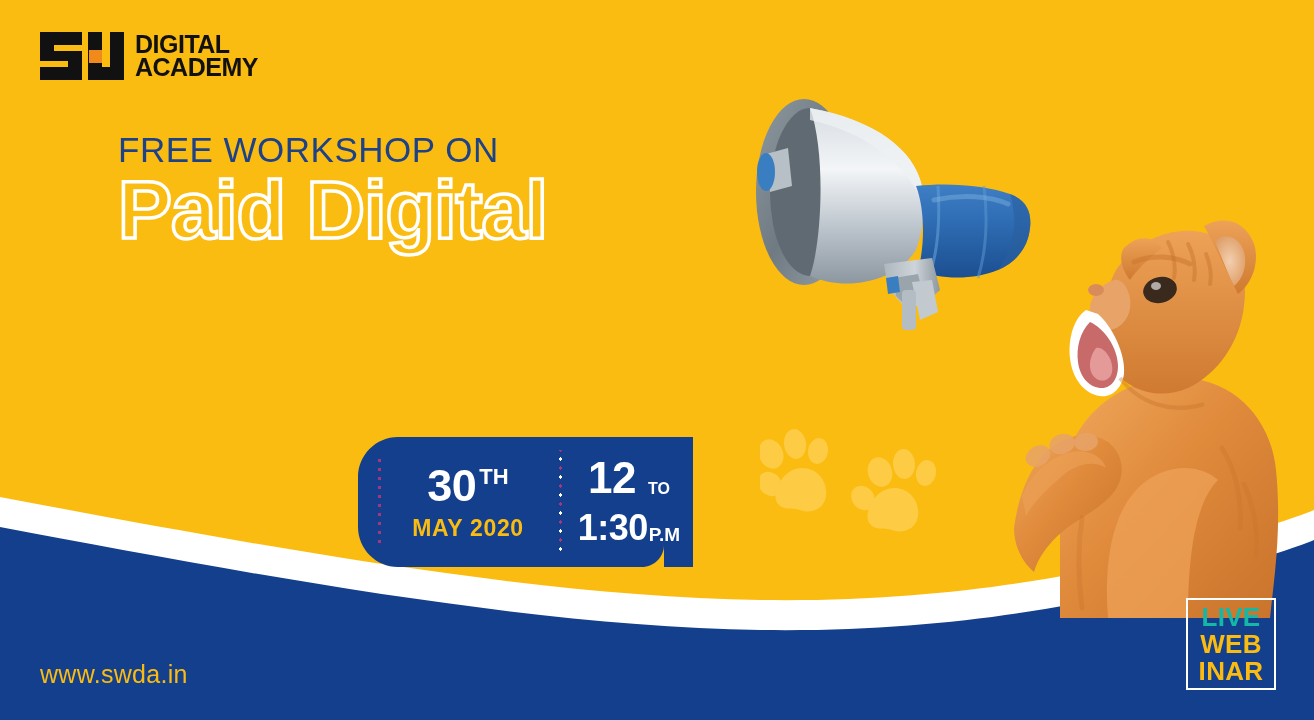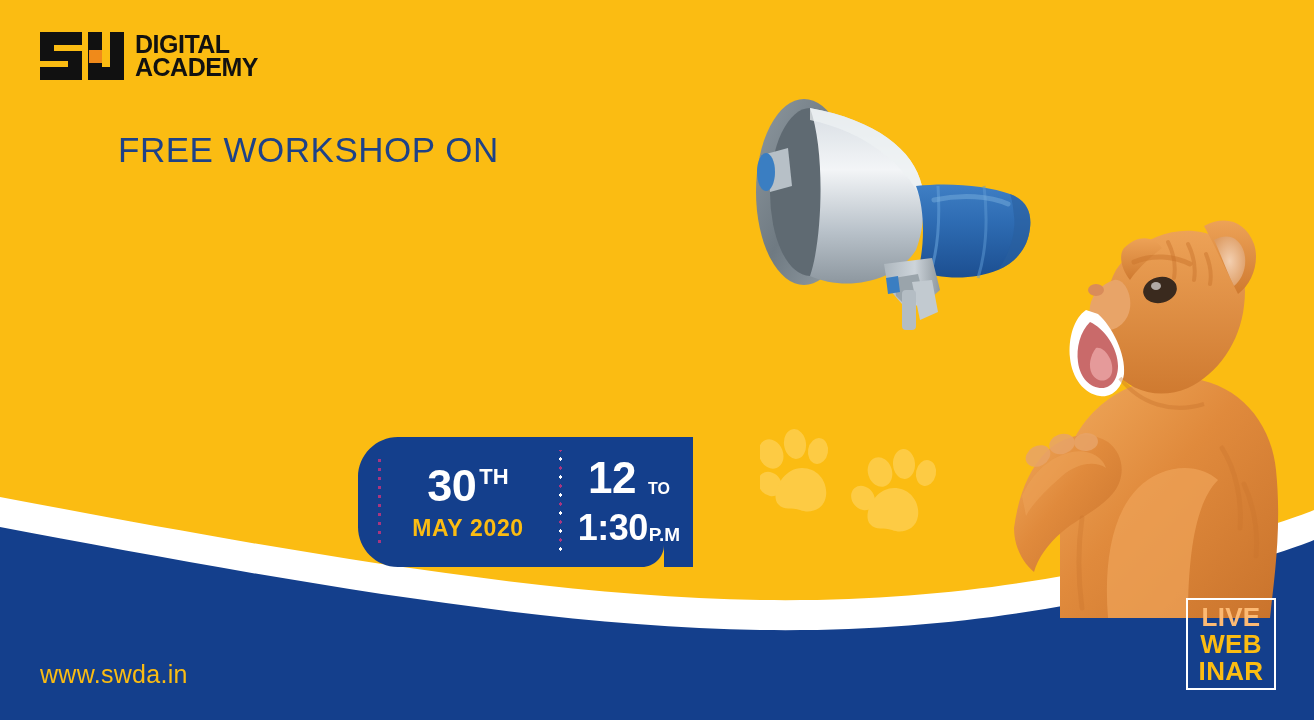--- a/index.html
+++ b/index.html
@@ -129,21 +129,21 @@
     width:90px; height:92px;
     border:2.5px solid #ffffff;
     display:flex; flex-direction:column;
     align-items:center; justify-content:center;
     padding:3px 0 2px 0;
   }
   #live-badge div {
     font-weight:bold; font-size:26px; line-height:1.03;
     letter-spacing:0.3px;
   }
-  #lw-live { color:#fdba74; }
+  #lw-live { color:#14b8a6; }
   #lw-web, #lw-inar { color:#fbbc12; }
 
   
   #megaphone { position:absolute; left:726px; top:82px; }
   #cat { position:absolute; left:1012px; top:198px; }
 </style>
 </head>
 <body>
 
 <div id="banner">
@@ -174,20 +174,21 @@
       </svg>
     </div>
     <div id="logo-text">
       <span>DIGITAL</span>
       <span>ACADEMY</span>
     </div>
   </div>
 
   <div id="headline">
     <div id="eyebrow">FREE WORKSHOP ON</div>
+    <div class="outline-line" id="outline-1">Paid Digital</div>
   </div>
 
   <div id="paws">
     <svg width="180" height="120" viewBox="0 0 180 120">
       <g fill="#fdcb44">
 
         <ellipse cx="11" cy="26" rx="12" ry="15" transform="rotate(-22 11 26)"></ellipse>
         <ellipse cx="35" cy="16" rx="11" ry="15" transform="rotate(-8 35 16)"></ellipse>
         <ellipse cx="58" cy="23" rx="10" ry="13" transform="rotate(10 58 23)"></ellipse>
         <ellipse cx="10" cy="56" rx="11" ry="13" transform="rotate(-40 10 56)"></ellipse>

